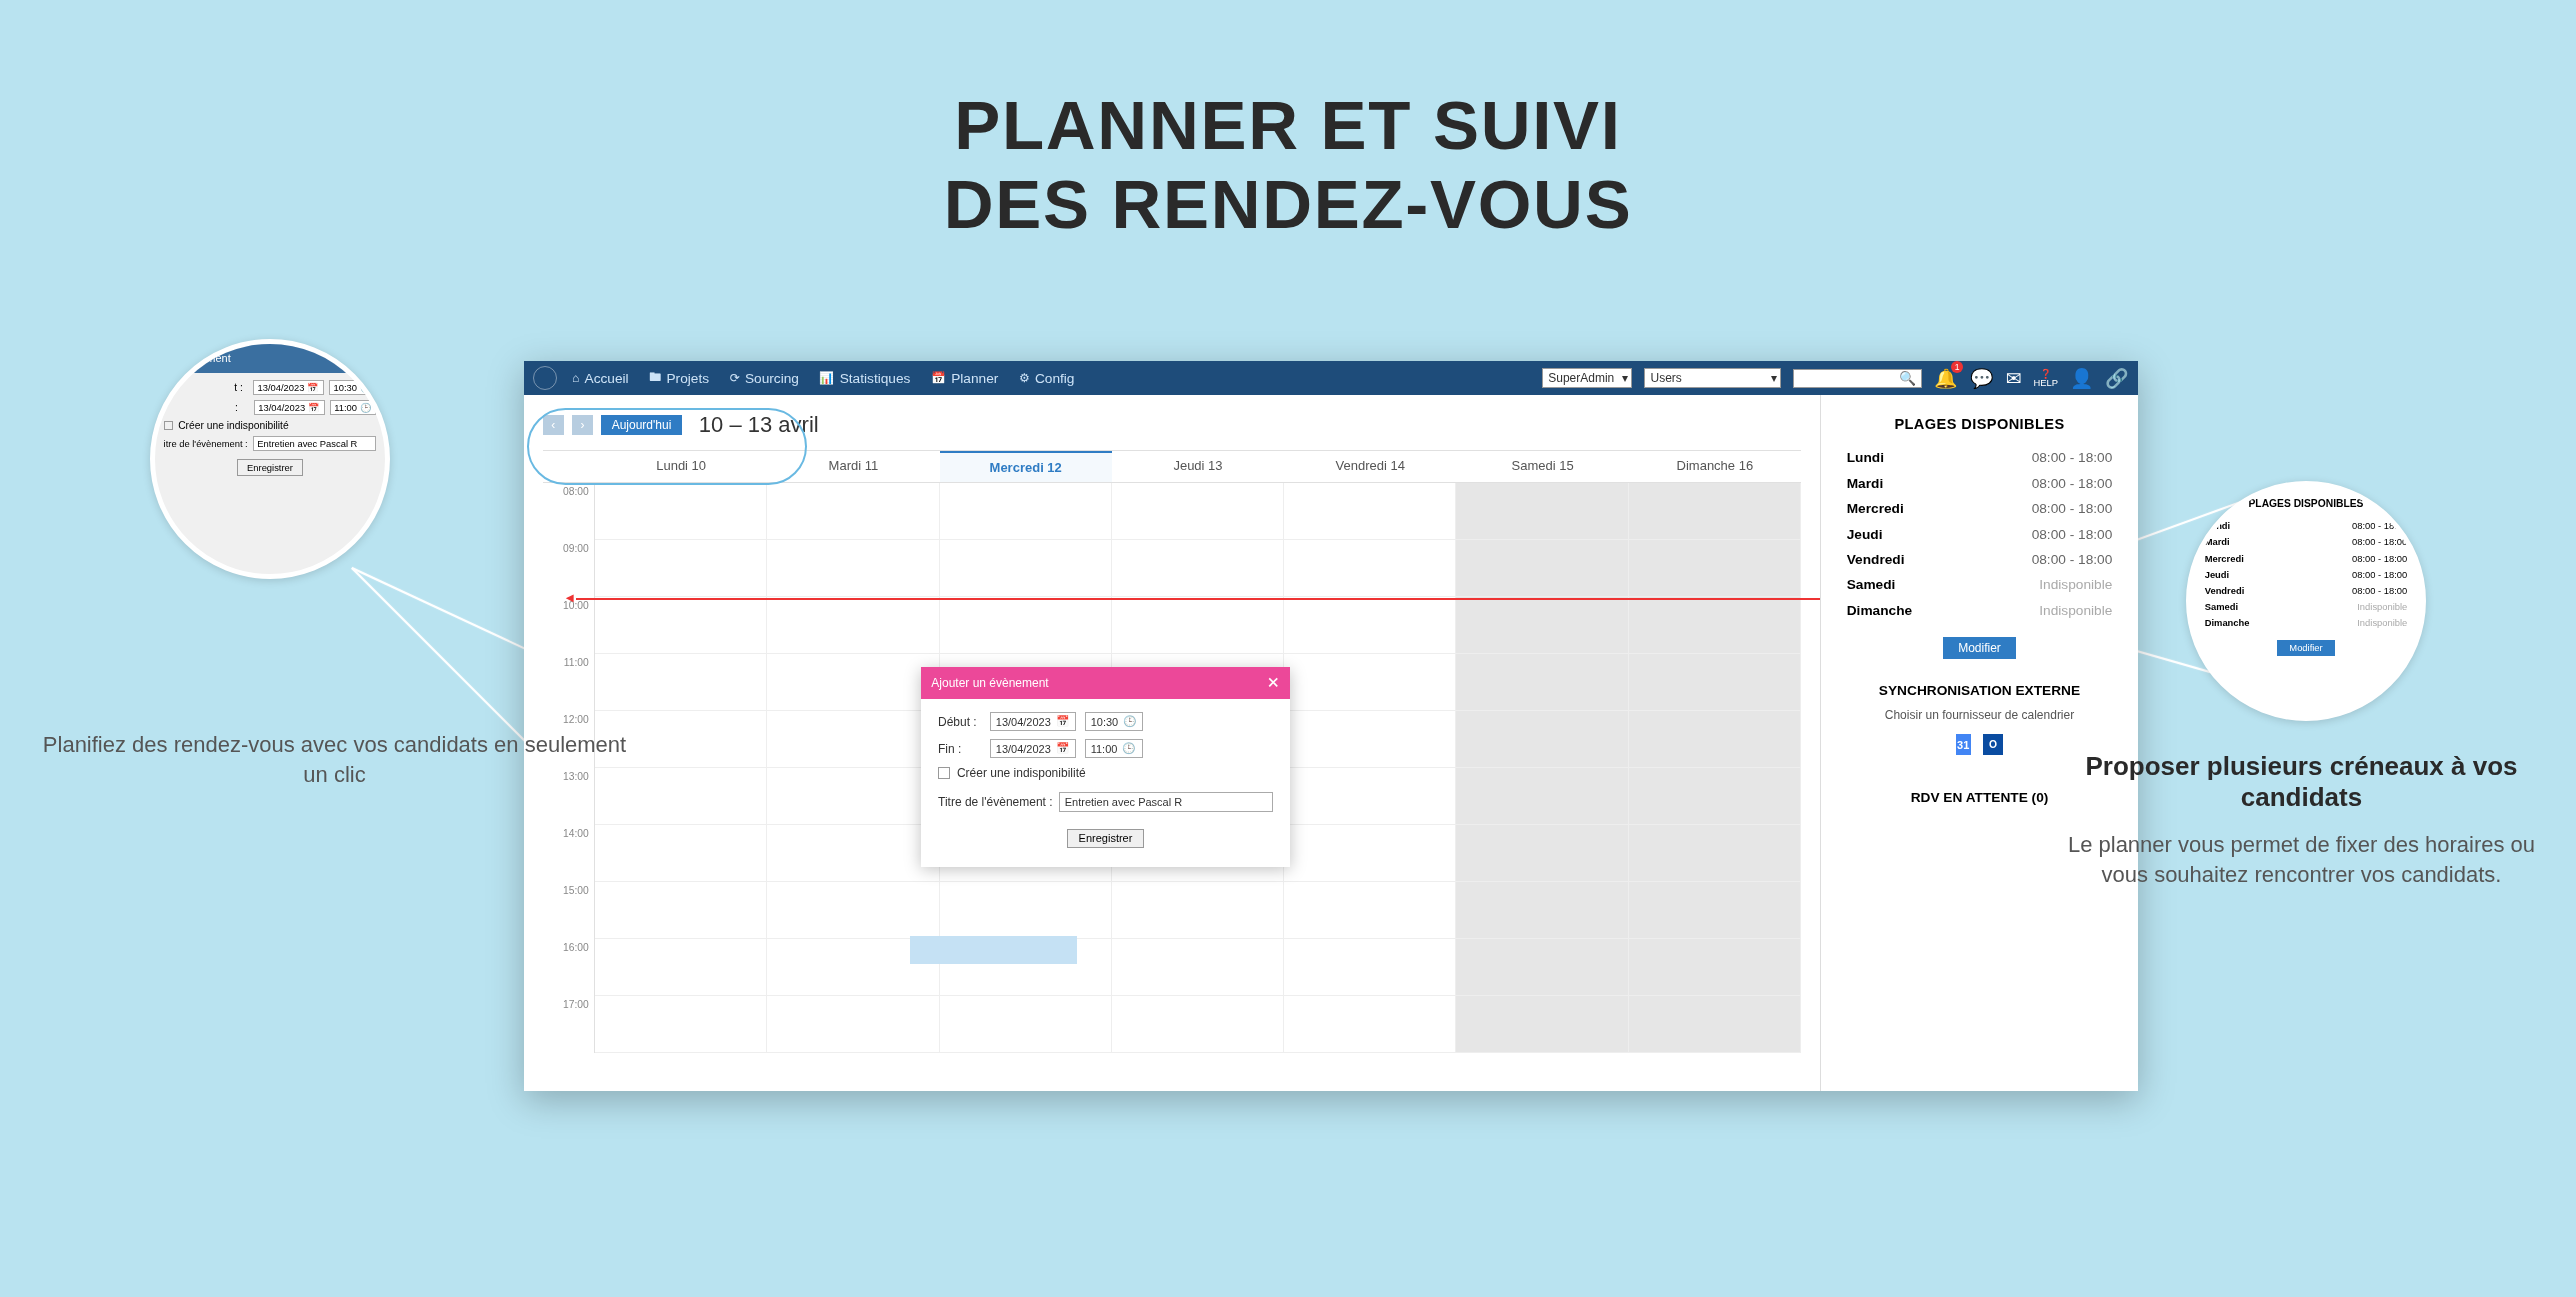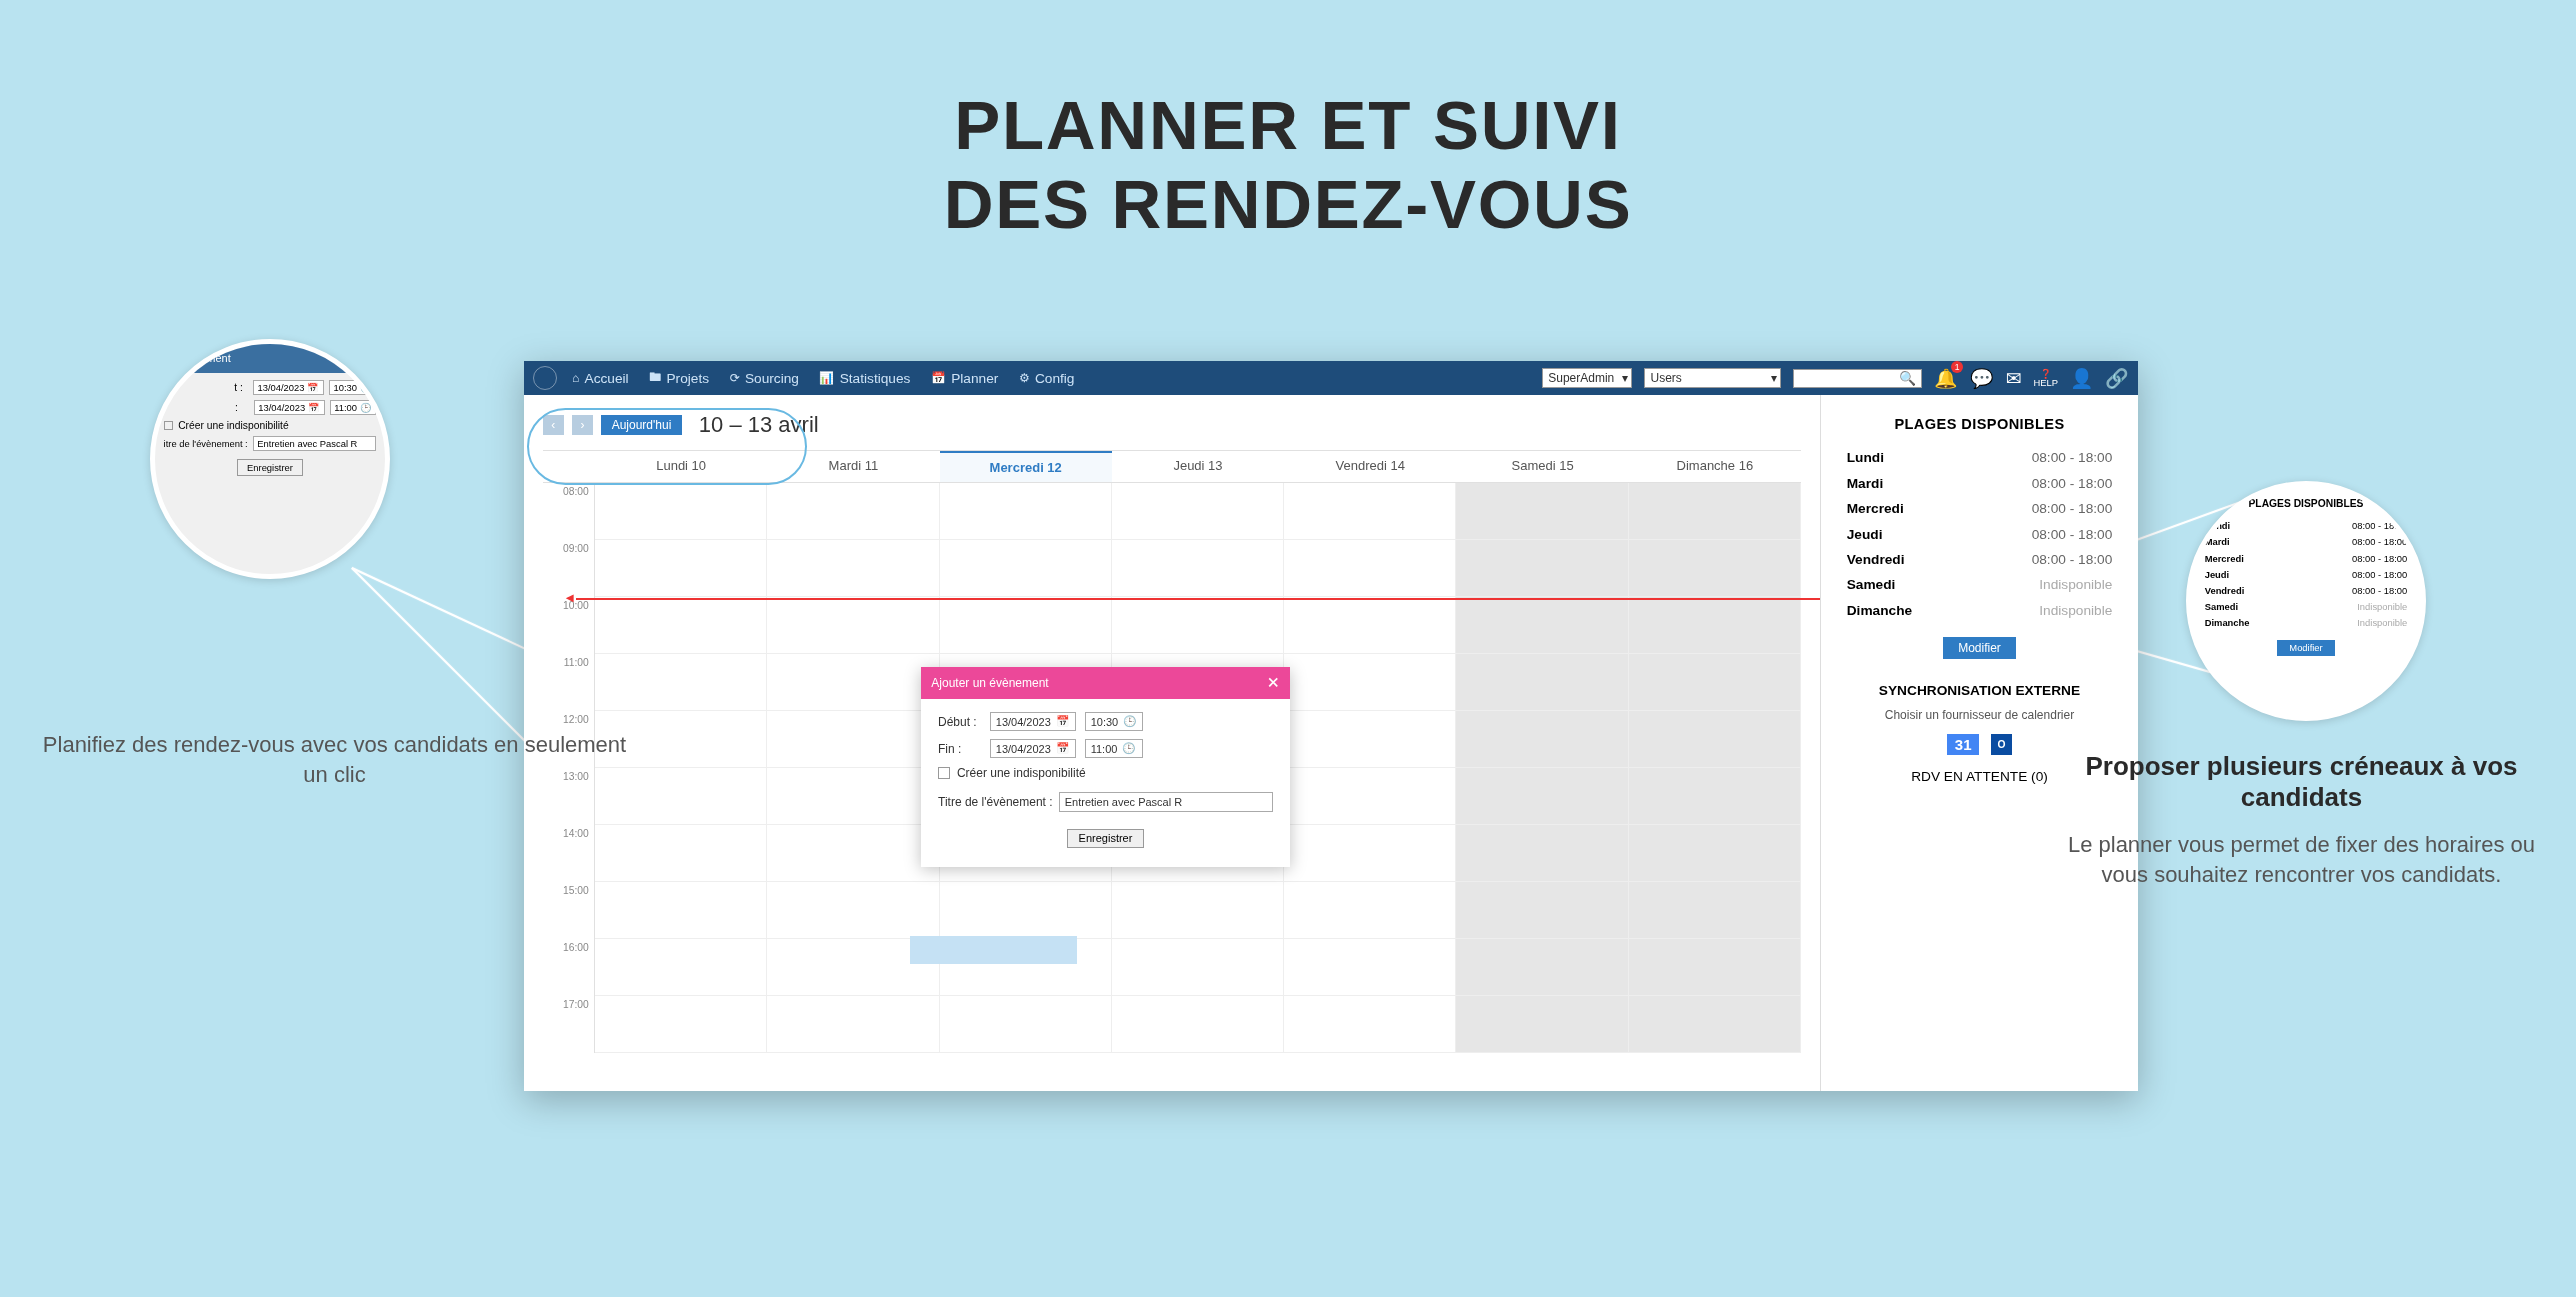--- a/index.html
+++ b/index.html
@@ -56,23 +56,23 @@
 .side-pane { width: 318px; border-left: 0.9px solid #ddd; padding: 20.6px 24px; font-size: 13.7px; }
 .side-title { text-align: center; font-weight: 700; font-size: 14.6px; margin-bottom: 13.7px; letter-spacing: 0.4px; }
 .avail-row { display: flex; justify-content: space-between; padding: 5.2px 1.7px; font-size: 13.7px; }
 .avail-row .day { font-weight: 700; }
 .avail-row .time { color: #666; }
 .avail-row .time.unav { color: #aaa; }
 .modify-btn { display: block; margin: 13.7px auto 0; background: #2f7cc4; color: #fff; border: none; padding: 4.3px 15.5px; font-size: 12px; cursor: pointer; }
 .sync-title { text-align: center; font-weight: 700; font-size: 13.7px; margin: 24px 0 10.3px; }
 .sync-text { text-align: center; font-size: 12px; color: #555; margin-bottom: 12px; }
 .sync-icons { display: flex; justify-content: center; gap: 12px; font-size: 20.6px; }
-.gcal-icon { width: 32px; height: 20.6px; background: #4285f4; color: #fff; font-size: 15px; display: flex; align-items: center; justify-content: center; font-weight: bold; }
+.gcal-icon { width: 15px; height: 20.6px; background: #4285f4; color: #fff; font-size: 11px; display: flex; align-items: center; justify-content: center; font-weight: bold; }
 .outlook-icon { width: 20.6px; height: 20.6px; background: #0a4ca1; color: #fff; font-size: 10.3px; display: flex; align-items: center; justify-content: center; font-weight: bold; }
-.rdv-title { text-align: center; font-weight: 400; font-size: 13.7px; margin-top: 14px; }
+.rdv-title { text-align: center; font-weight: 700; font-size: 13.7px; margin-top: 35px; }
 
 .cl-header { background: #3a6fa0; height: 29px; }
 .cl-body { padding: 6.9px 8.6px; font-size: 10.3px; }
 .cl-row { display: flex; align-items: center; gap: 5.2px; margin-bottom: 5.2px; }
 .cl-date { border: 0.9px solid #aaa; padding: 0.9px 3.4px; font-size: 9.4px; background: #fff; display: inline-flex; gap: 3.4px; }
 .cl-chk { width: 9.4px; height: 9.4px; border: 0.9px solid #999; display: inline-block; }
 .cl-save { border: 0.9px solid #999; background: #f0f0f0; padding: 1.7px 8.6px; font-size: 9.4px; display: block; margin: 8.6px auto 0; }
 
 .cr-body { padding: 12px 13.7px; font-size: 9.4px; }
 .cr-title { font-weight: 700; font-size: 10.3px; text-align: center; margin-bottom: 8.6px; }

